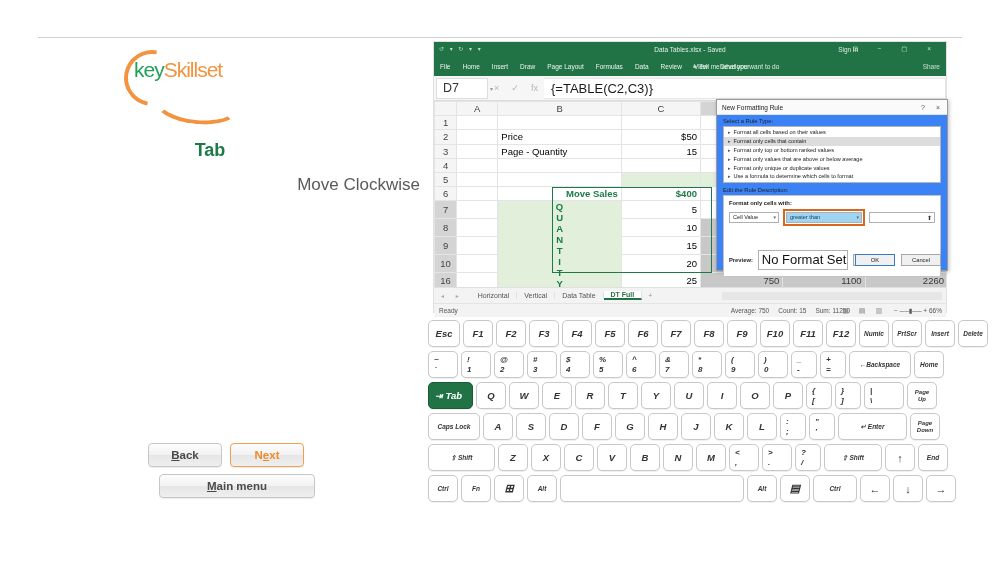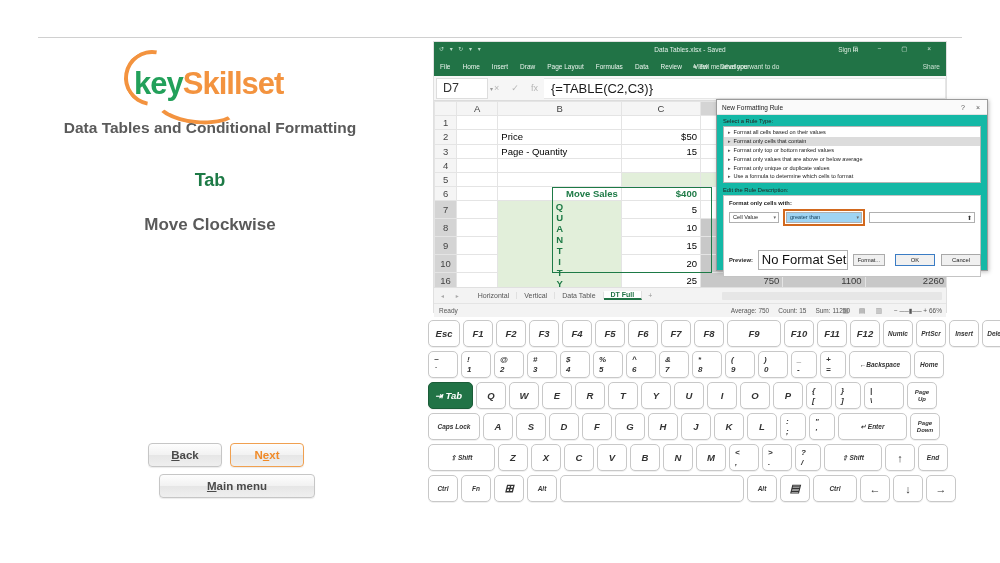--- a/index.html
+++ b/index.html
@@ -20,36 +20,36 @@
 
   .logo-wrap { position: relative; width: 200px; height: 60px; margin: 8px auto 0; }
   .logo-arc { position: absolute; left: 14px; top: 2px; width: 56px; height: 56px;
     border: 4px solid #f3933f; border-radius: 50%;
     border-right-color: transparent; border-bottom-color: transparent;
     transform: rotate(-35deg); }
   .logo-arc2 { position: absolute; left: 44px; top: 36px; width: 86px; height: 40px;
     border: 4px solid #f3933f; border-radius: 50%;
     border-left-color: transparent; border-right-color: transparent; border-top-color: transparent;
     transform: rotate(6deg); }
-  .logo-text { position: absolute; left: 24px; top: 10px; font-size: 31px; font-weight: bold;
-    letter-spacing: -1px; white-space: nowrap; margin-top: 8px; }
+  .logo-text { position: absolute; left: 24px; top: 10px; font-size: 21px; font-weight: normal;
+    letter-spacing: -1px; white-space: nowrap; }
   .logo-key { color: #22a05a; }
   .logo-skill { color: #f3933f; }
 
   .course-title {
     margin: 10px auto 0; width: 300px; text-align: center;
     font-size: 15.5px; font-weight: bold; color: #5a5a5a; line-height: 1.32;
   }
   .shortcut-key {
     margin: 32px auto 0; text-align: center;
     font-size: 18px; font-weight: bold; color: #1d7a46;
   }
   .shortcut-desc {
-    margin: 24px auto 0; text-align: center;
-    font-size: 17px; font-weight: bold; color: #5a5a5a;
+    margin: 14px auto 0; text-align: right;
+    font-size: 17px; font-weight: normal; color: #5a5a5a;
   }
 
   .nav-buttons { position: absolute; left: 148px; top: 403px; width: 180px; }
   .nav-row { display: flex; gap: 8px; }
   .btn {
     height: 24px; border-radius: 4px; border: 1px solid #c6c6c6;
     background: linear-gradient(180deg,#fdfdfd 0%,#f2f2f2 48%,#e6e6e6 52%,#efefef 100%);
     font-size: 11.5px; font-weight: bold; color: #4a4a4a;
     display: flex; align-items: center; justify-content: center;
     cursor: pointer; box-shadow: 0 1px 1px rgba(0,0,0,.08);
@@ -120,22 +120,22 @@
 
   .xl-status { height: 14px; background: #f3f3f3; border-top: 1px solid #e4e4e4;
     display: flex; align-items: center; position: relative; }
   .xl-ready { font-size: 6.5px; color: #555; padding-left: 5px; }
   .xl-stats { position: absolute; right: 96px; font-size: 6.5px; color: #555;
     display: flex; gap: 9px; }
   .xl-views { position: absolute; right: 60px; font-size: 7px; color: #888; letter-spacing: 4px; }
   .xl-zoom { position: absolute; right: 4px; font-size: 6.5px; color: #555; }
 
   
-  .dlg { position: absolute; left: 716px; top: 99px; width: 272px; height: 172px;
-    background: #14b8a6; border: 1px solid #9b9b9b; box-shadow: 1px 1px 4px rgba(0,0,0,.25);
+  .dlg { position: absolute; left: 716px; top: 99px; width: 232px; height: 172px;
+    background: #3b82f6; border: 1px solid #9b9b9b; box-shadow: 1px 1px 4px rgba(0,0,0,.25);
     font-size: 5.8px; color: #222; }
   .dlg-title { height: 15px; background: #fafafa; border-bottom: 1px solid #e2e2e2;
     display: flex; align-items: center; position: relative; }
   .dlg-title-text { padding-left: 5px; font-size: 6.5px; color: #222; }
   .dlg-help { position: absolute; right: 22px; font-size: 7px; color: #555; }
   .dlg-close { position: absolute; right: 7px; font-size: 7px; color: #555; }
   .dlg-sec { padding: 3px 6px 0; }
   .dlg-sec-label { font-size: 5.8px; color: #222; margin-bottom: 2px; }
   .dlg-list { background: #fff; border: 1px solid #b5b5b5; padding: 1px 0; }
   .dlg-li { padding: 1.4px 4px; font-size: 5.6px; color: #1a1a1a; }
@@ -193,21 +193,20 @@
 <div class="top-divider"></div>
 
 <div class="left-panel">
 
   <div class="logo-wrap">
     <div class="logo-arc"></div>
     <div class="logo-arc2"></div>
     <div class="logo-text"><span class="logo-key">key</span><span class="logo-skill">Skillset</span></div>
   </div>
 
-  <div class="course-title">Data Tables and Conditional Formatting</div>
   <div class="shortcut-key">Tab</div>
   <div class="shortcut-desc">Move Clockwise</div>
 
   <div class="nav-buttons">
     <div class="nav-row">
       <div class="btn btn-back">
           <u>B</u>
           <span>ack</span>
         </div>
       <div class="btn btn-next">N<u>e</u><span>xt</span></div>
@@ -457,21 +456,21 @@
   <div class="krow">
     <div class="key" style="width:32px">Esc</div>
     <div class="key" style="width:30px">F1</div>
     <div class="key" style="width:30px">F2</div>
     <div class="key" style="width:30px">F3</div>
     <div class="key" style="width:30px">F4</div>
     <div class="key" style="width:30px">F5</div>
     <div class="key" style="width:30px">F6</div>
     <div class="key" style="width:30px">F7</div>
     <div class="key" style="width:30px">F8</div>
-    <div class="key" style="width:54px">F9</div>
+    <div class="key" style="width:30px">F9</div>
     <div class="key" style="width:30px">F10</div>
     <div class="key" style="width:30px">F11</div>
     <div class="key" style="width:30px">F12</div>
     <div class="key sm" style="width:30px">Numic</div>
     <div class="key sm" style="width:30px">PrtScr</div>
     <div class="key sm" style="width:30px">Insert</div>
     <div class="key sm" style="width:30px">Delete</div>
   </div>
 
   <div class="krow">

